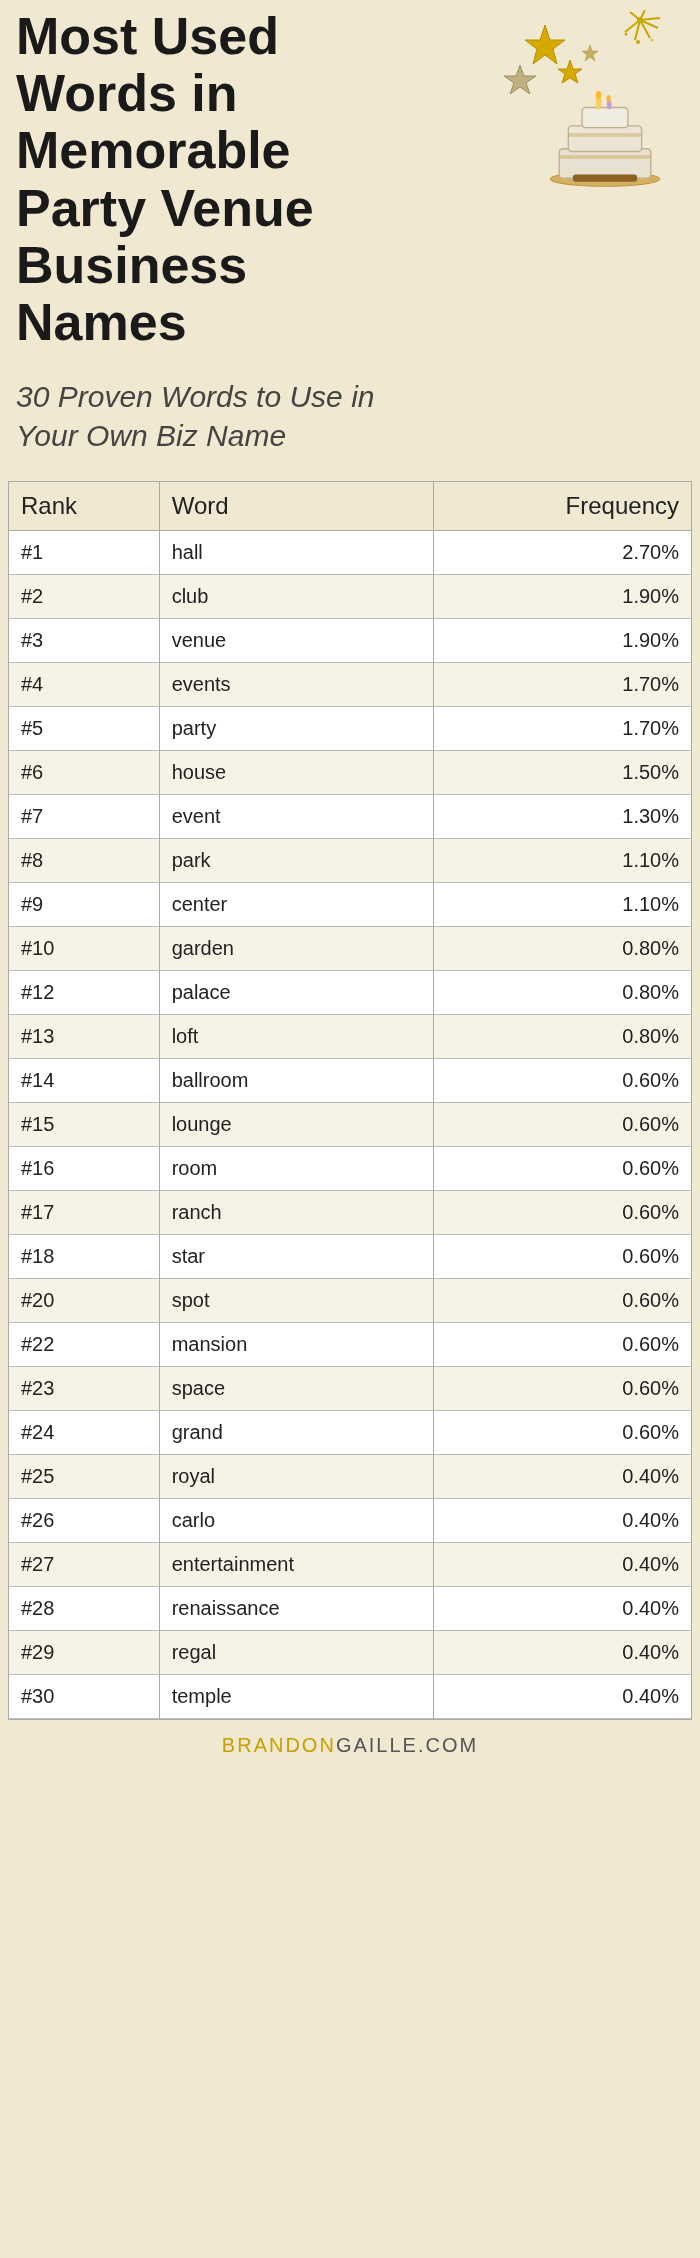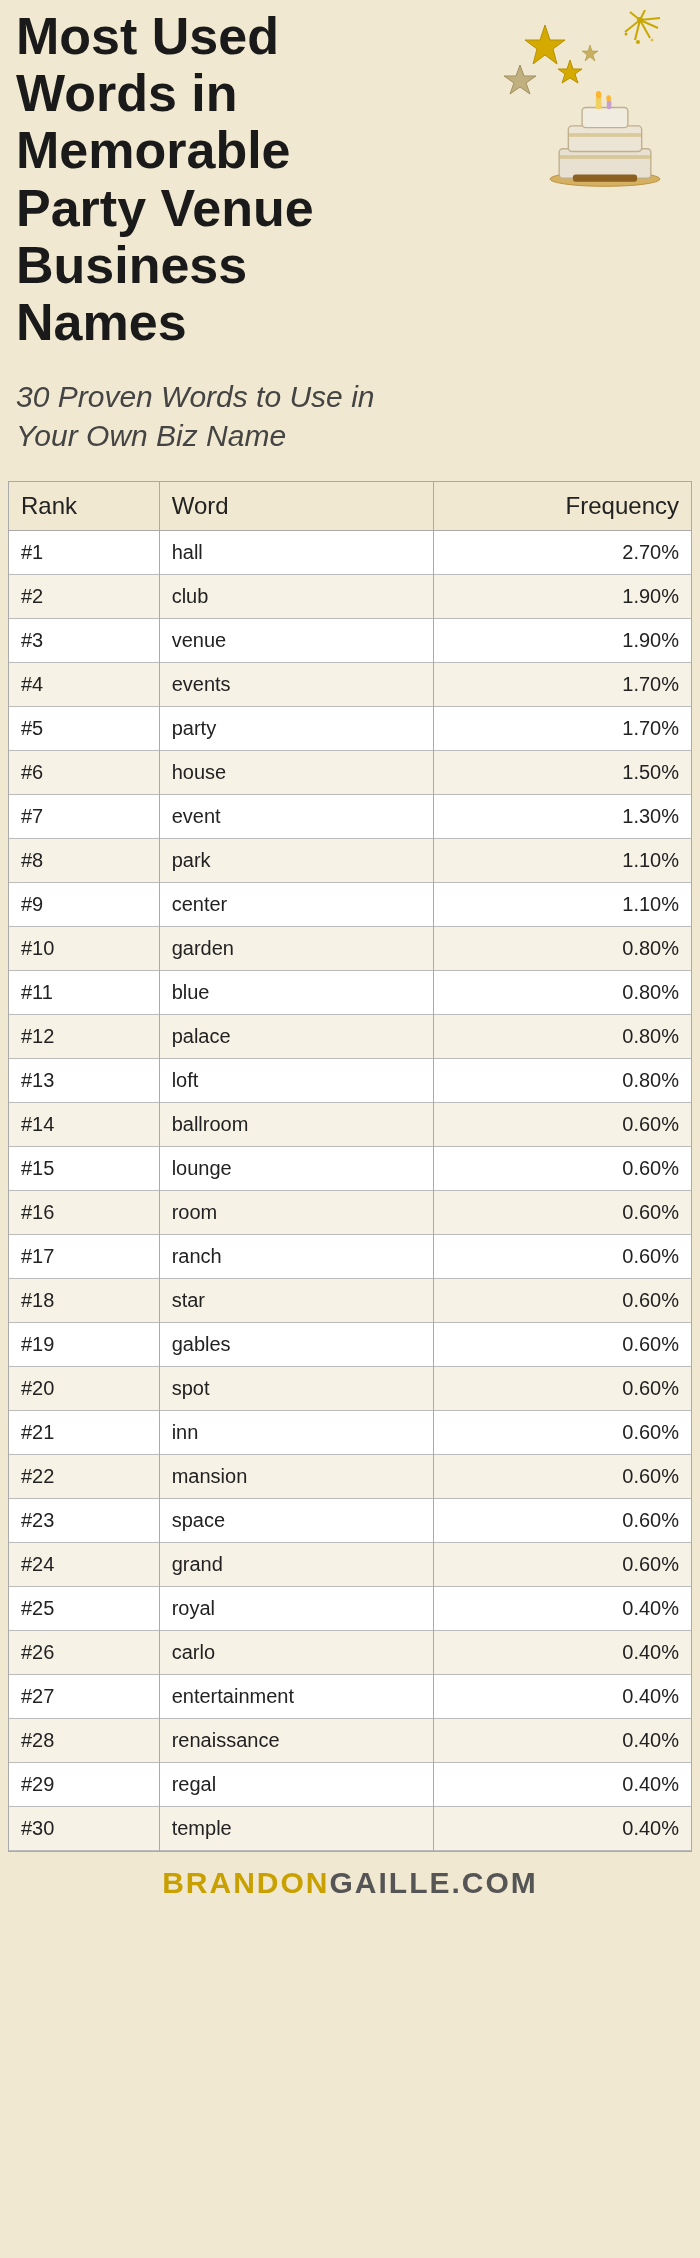--- a/index.html
+++ b/index.html
@@ -109,22 +109,22 @@
       text-align: right;
     }
 
     .footer {
       padding: 14px 8px;
       text-align: center;
       background: #f0e8d0;
     }
 
     .footer-text {
-      font-size: 30px;
-      font-weight: bold;
+      font-size: 20px;
+      font-weight: normal;
       letter-spacing: 2px;
     }
 
     .footer-brand {
       color: #c8a000;
     }
 
     .footer-gaille {
       color: #555;
     }
@@ -241,25 +241,20 @@
             <td>#9</td>
             <td>center</td>
             <td>1.10%</td>
           </tr>
           <tr>
             <td>#10</td>
             <td>garden</td>
             <td>0.80%</td>
           </tr>
           <tr>
-            <td>#11</td>
-            <td>blue</td>
-            <td>0.80%</td>
-          </tr>
-          <tr>
             <td>#12</td>
             <td>palace</td>
             <td>0.80%</td>
           </tr>
           <tr>
             <td>#13</td>
             <td>loft</td>
             <td>0.80%</td>
           </tr>
           <tr>
@@ -281,32 +276,22 @@
             <td>#17</td>
             <td>ranch</td>
             <td>0.60%</td>
           </tr>
           <tr>
             <td>#18</td>
             <td>star</td>
             <td>0.60%</td>
           </tr>
           <tr>
-            <td>#19</td>
-            <td>gables</td>
-            <td>0.60%</td>
-          </tr>
-          <tr>
             <td>#20</td>
             <td>spot</td>
-            <td>0.60%</td>
-          </tr>
-          <tr>
-            <td>#21</td>
-            <td>inn</td>
             <td>0.60%</td>
           </tr>
           <tr>
             <td>#22</td>
             <td>mansion</td>
             <td>0.60%</td>
           </tr>
           <tr>
             <td>#23</td>
             <td>space</td>

